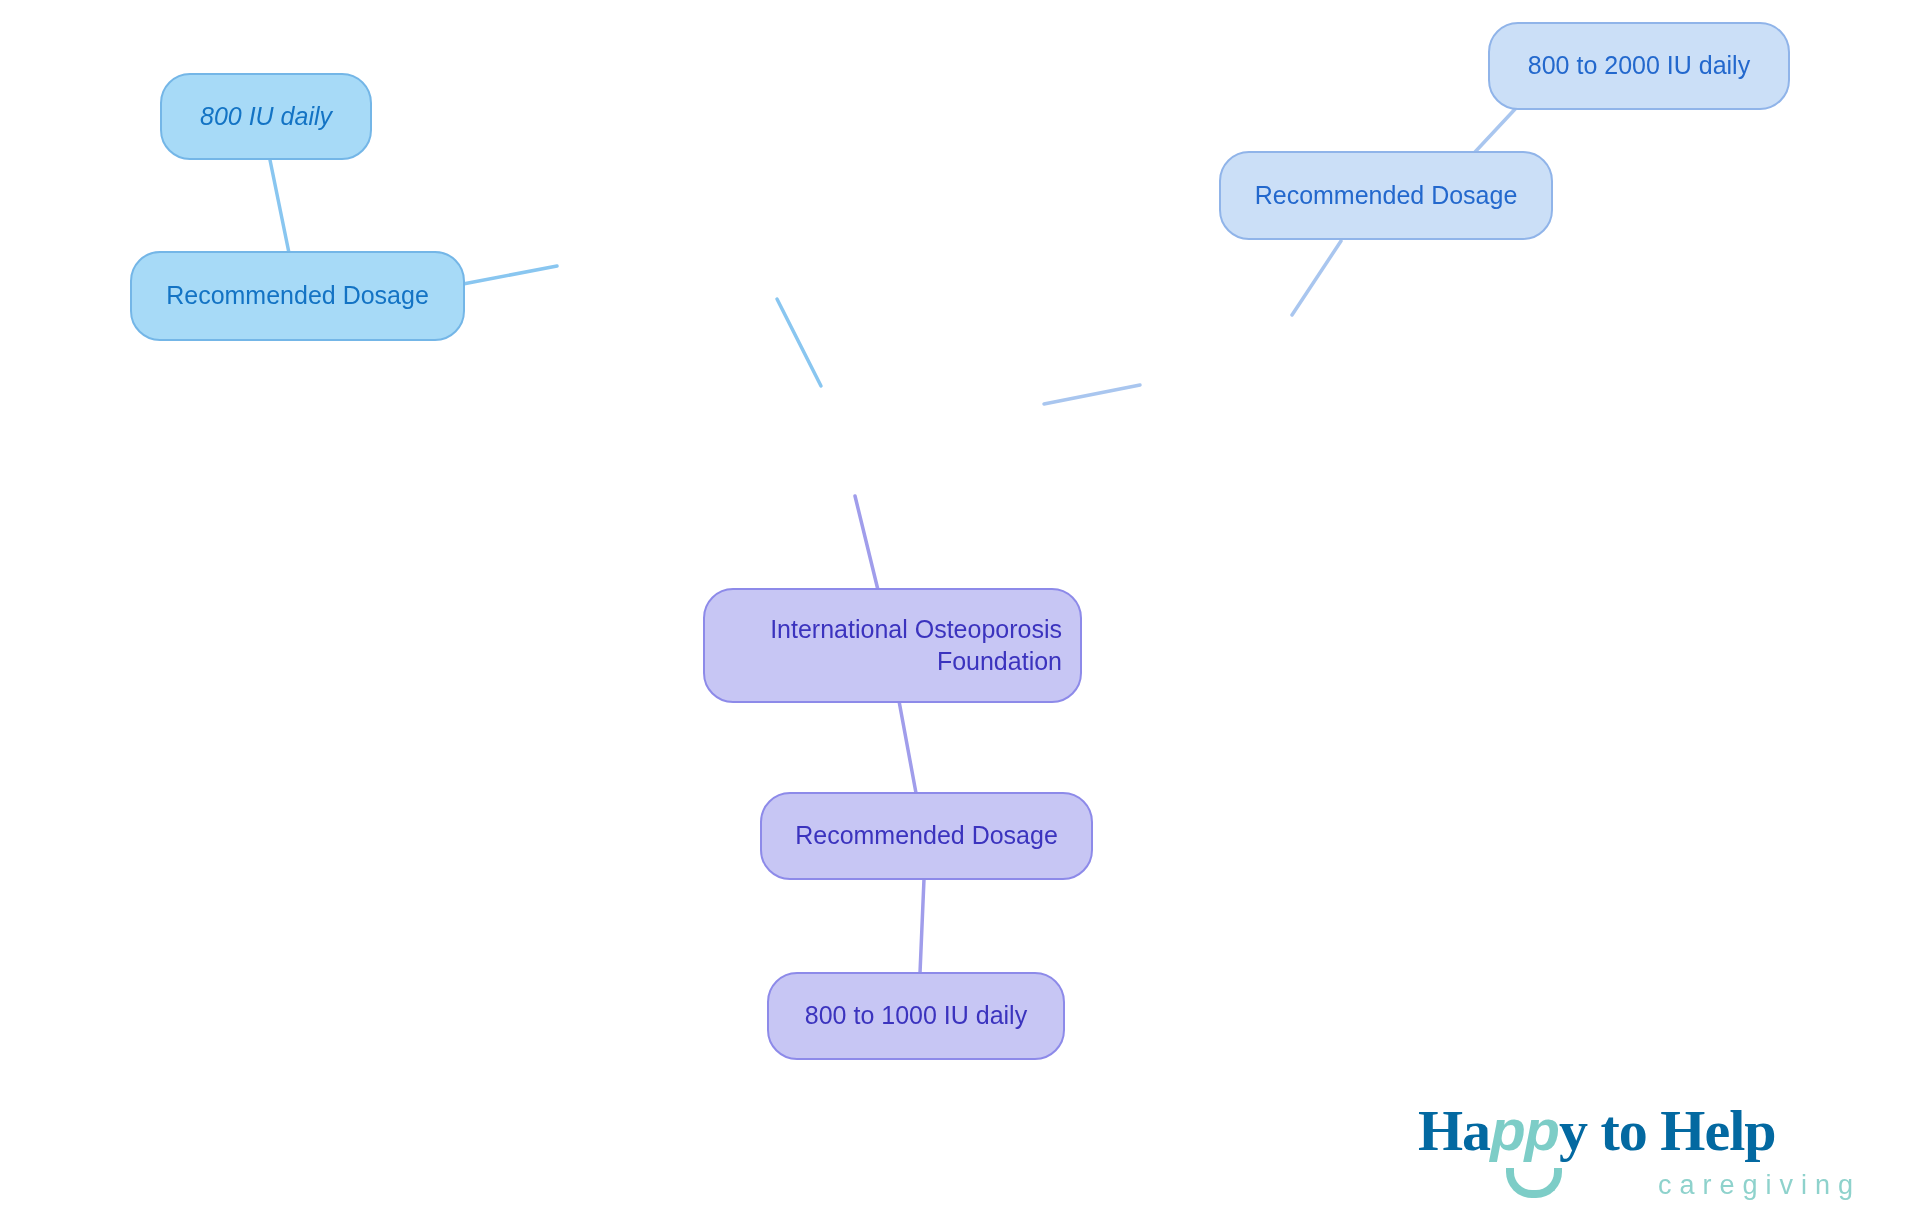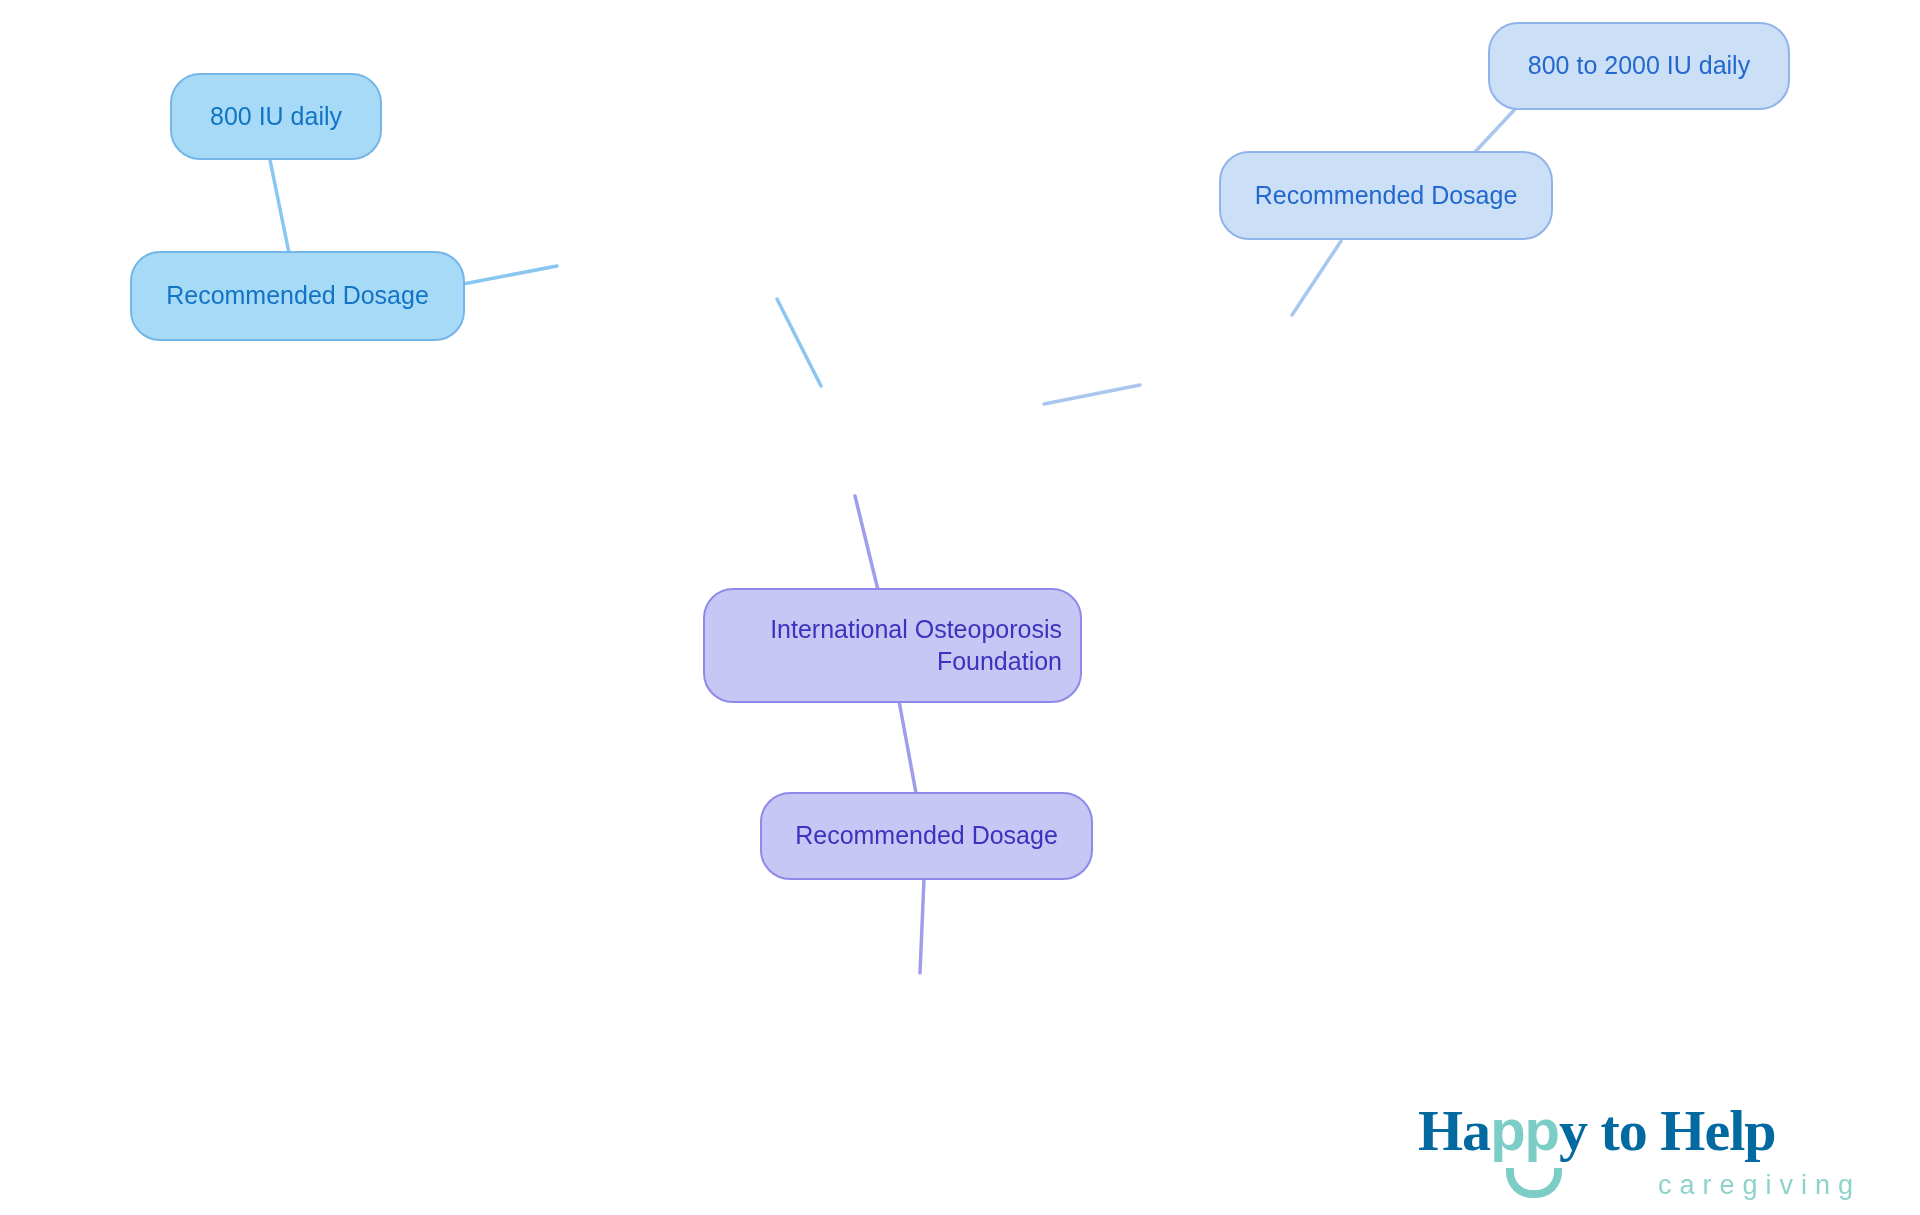--- a/index.html
+++ b/index.html
@@ -31,39 +31,39 @@
     font-size: 27px;
   }
   .sky  { background: #A7DAF7; border: 2px solid #74B6E7; color: #1373C4; }
   .peri { background: #CBDFF7; border: 2px solid #90B4E9; color: #2368CD; }
   .lav  { background: #C7C6F4; border: 2px solid #8D8AE9; color: #3B33BE; }
 
   
   .n-central   { left: 652px;  top: 383px; width: 393px; height: 114px; }
   .n-nih       { left: 553px;  top: 190px; width: 392px; height: 110px; }
   .n-rd-left   { left: 130px;  top: 251px; width: 335px; height: 90px;  }
-  .n-v800      { left: 170px;  top: 73px;  width: 212px; height: 87px;  }
+  .n-v800      { left: 160px;  top: 73px;  width: 212px; height: 87px; font-style: italic;  }
   .n-endo      { left: 1137px; top: 314px; width: 285px; height: 86px;  }
   .n-rd-right  { left: 1219px; top: 151px; width: 334px; height: 89px;  }
   .n-v2000     { left: 1488px; top: 22px;  width: 302px; height: 88px;  }
   .n-iof       { left: 703px;  top: 588px; width: 379px; height: 115px; text-align: right; }
   .n-rd-purple { left: 760px;  top: 792px; width: 333px; height: 88px;  }
   .n-v1000     { left: 767px;  top: 972px; width: 298px; height: 88px;  }
 
   
   .logo { position: absolute; left: 1418px; top: 1098px; width: 460px; height: 110px; }
   .logo-text {
     font-size: 58px;
     font-weight: 700;
     letter-spacing: -1px;
     white-space: nowrap;
     line-height: 1.1;
   }
   .coral { color: #0369a1; font-family: Liberation Serif, serif; }
-  .teal  { color: #7DCDC7; }
+  .teal  { color: #7DCDC7; font-style: italic; }
   .logo-smile {
     position: absolute;
     left: 88px;
     top: 70px;
     width: 40px;
     height: 22px;
     border: 8px solid #7DCDC7;
     border-top: none;
     border-radius: 0 0 26px 26px;
   }
@@ -110,20 +110,23 @@
   <div class="node peri n-v2000">
     <span>800 to 2000 IU daily</span>
   </div>
 
   <div class="node lav n-iof">
     <span>International Osteoporosis Foundation</span>
   </div>
   <div class="node lav n-rd-purple">
     <span>Recommended Dosage</span>
   </div>
+  <div class="node lav n-v1000">
+    <span>800 to 1000 IU daily</span>
+  </div>
 
   <div class="logo">
     <div class="logo-text"><span class="coral">Ha</span><span class="teal">pp</span><span class="coral">y to Help</span></div>
     <div class="logo-smile"></div>
     <div class="logo-tagline">caregiving</div>
   </div>
 
 </div>
 
 </body></html>

